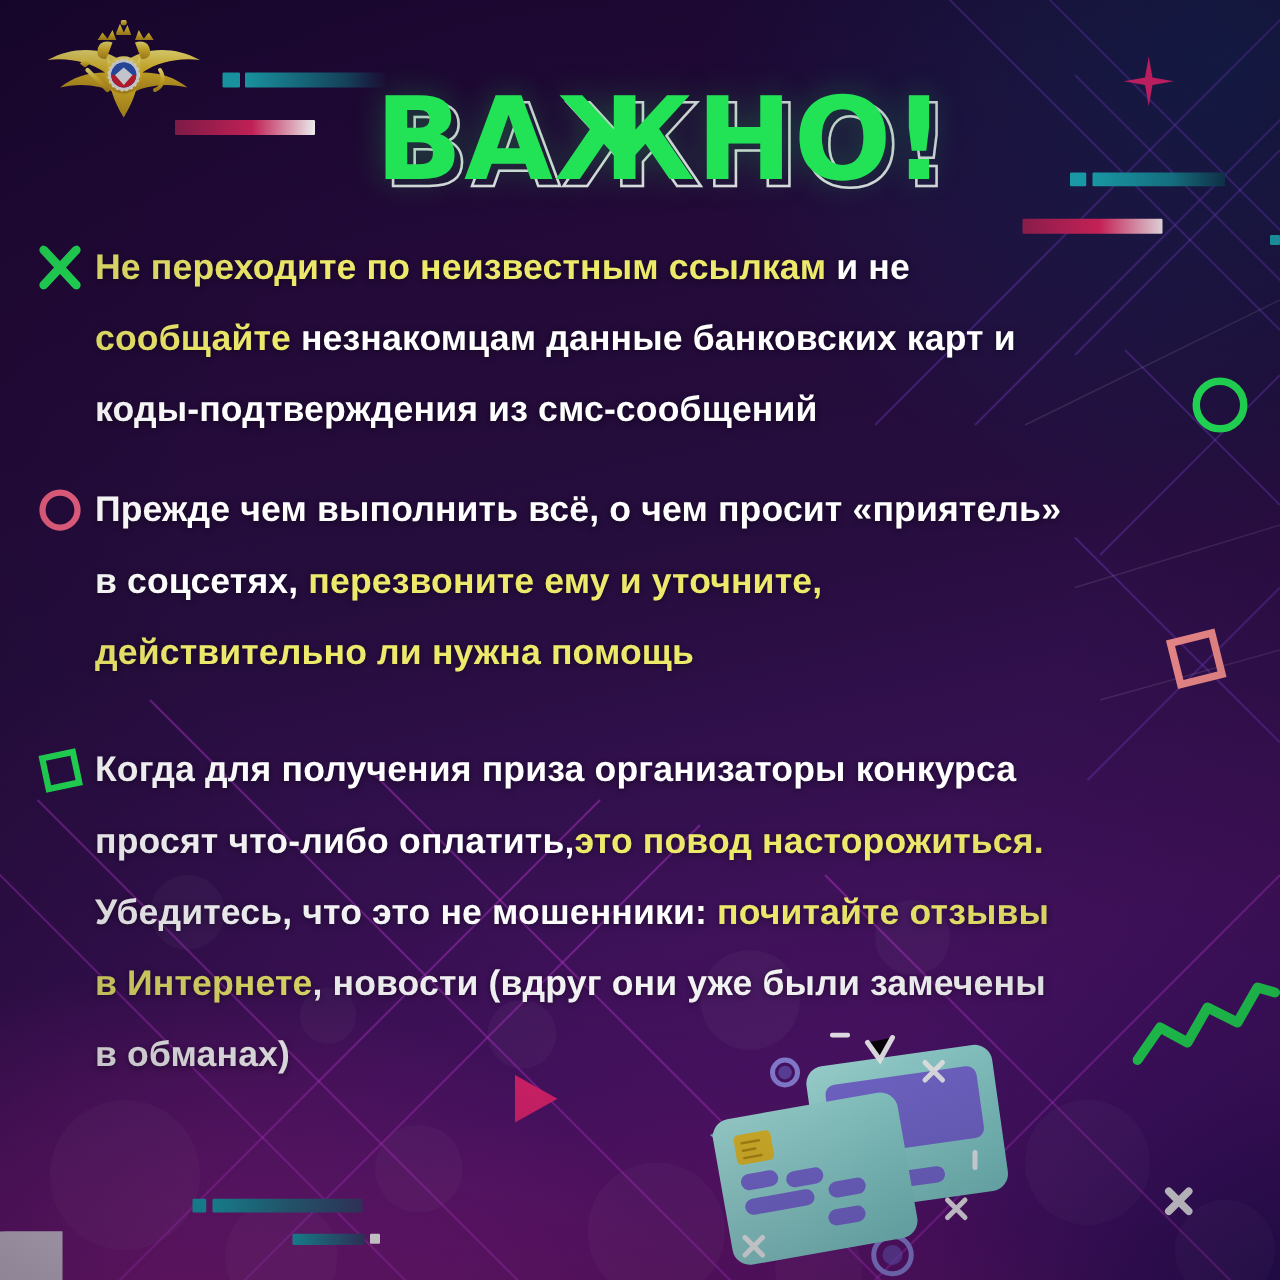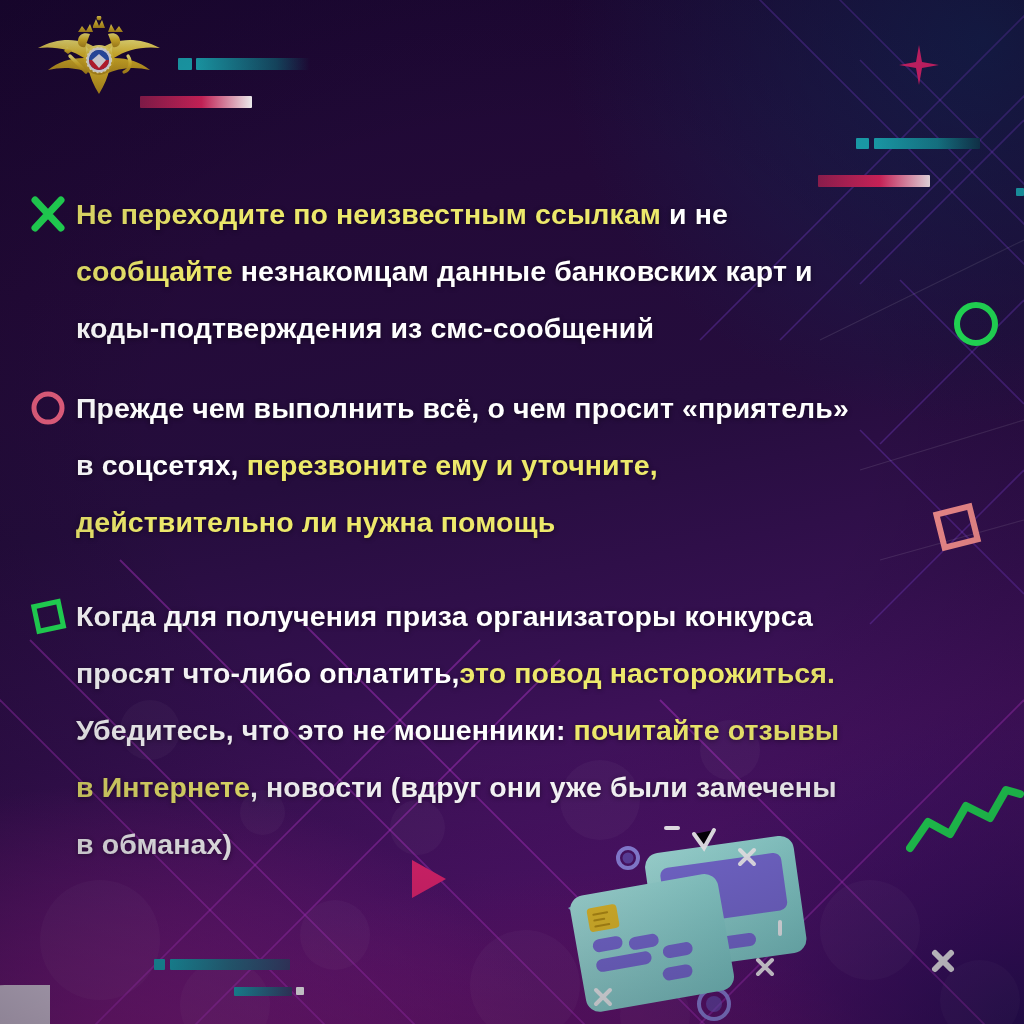--- a/index.html
+++ b/index.html
@@ -170,20 +170,26 @@
 
   <div class="dot-sq" style="left:856px;top:138px;width:13px;height:11px;background:#1BA8B4;"></div>
   <div class="bar" style="left:874px;top:138px;width:106px;height:11px;background:linear-gradient(90deg,#1BA8B4,#16808f 60%,#11384f);"></div>
 
   <div class="dot-sq" style="left:1016px;top:188px;width:8px;height:8px;background:#1BA8B4;"></div>
 
   <svg class="shape" style="left:898px;top:44px;" width="42" height="42" viewBox="0 0 42 42">
     <path d="M21,1 L24,18 L41,21 L24,24 L21,41 L18,24 L1,21 L18,18 Z" fill="#E0246E"></path>
   </svg>
 
+  <div class="title-wrap">
+    <div class="title-ghost">ВАЖНО!</div>
+    <div class="title">
+      <span class="title-main">ВАЖНО!</span>
+    </div>
+  </div>
 
   <div class="block" style="left:26px;top:186px;width:950px;">
     <svg class="bullet" viewBox="0 0 44 44">
       <path d="M9,8 L35,36 M35,8 L9,36" stroke="#22E356" stroke-width="7" stroke-linecap="round"></path>
     </svg>
     <div class="btext">
       <div><span class="hl">Не переходите по неизвестным ссылкам</span><span> и не</span></div>
       <div><span class="hl">сообщайте</span><span> незнакомцам данные банковских карт и</span></div>
       <div><span>коды-подтверждения из смс-сообщений</span></div>
     </div>

